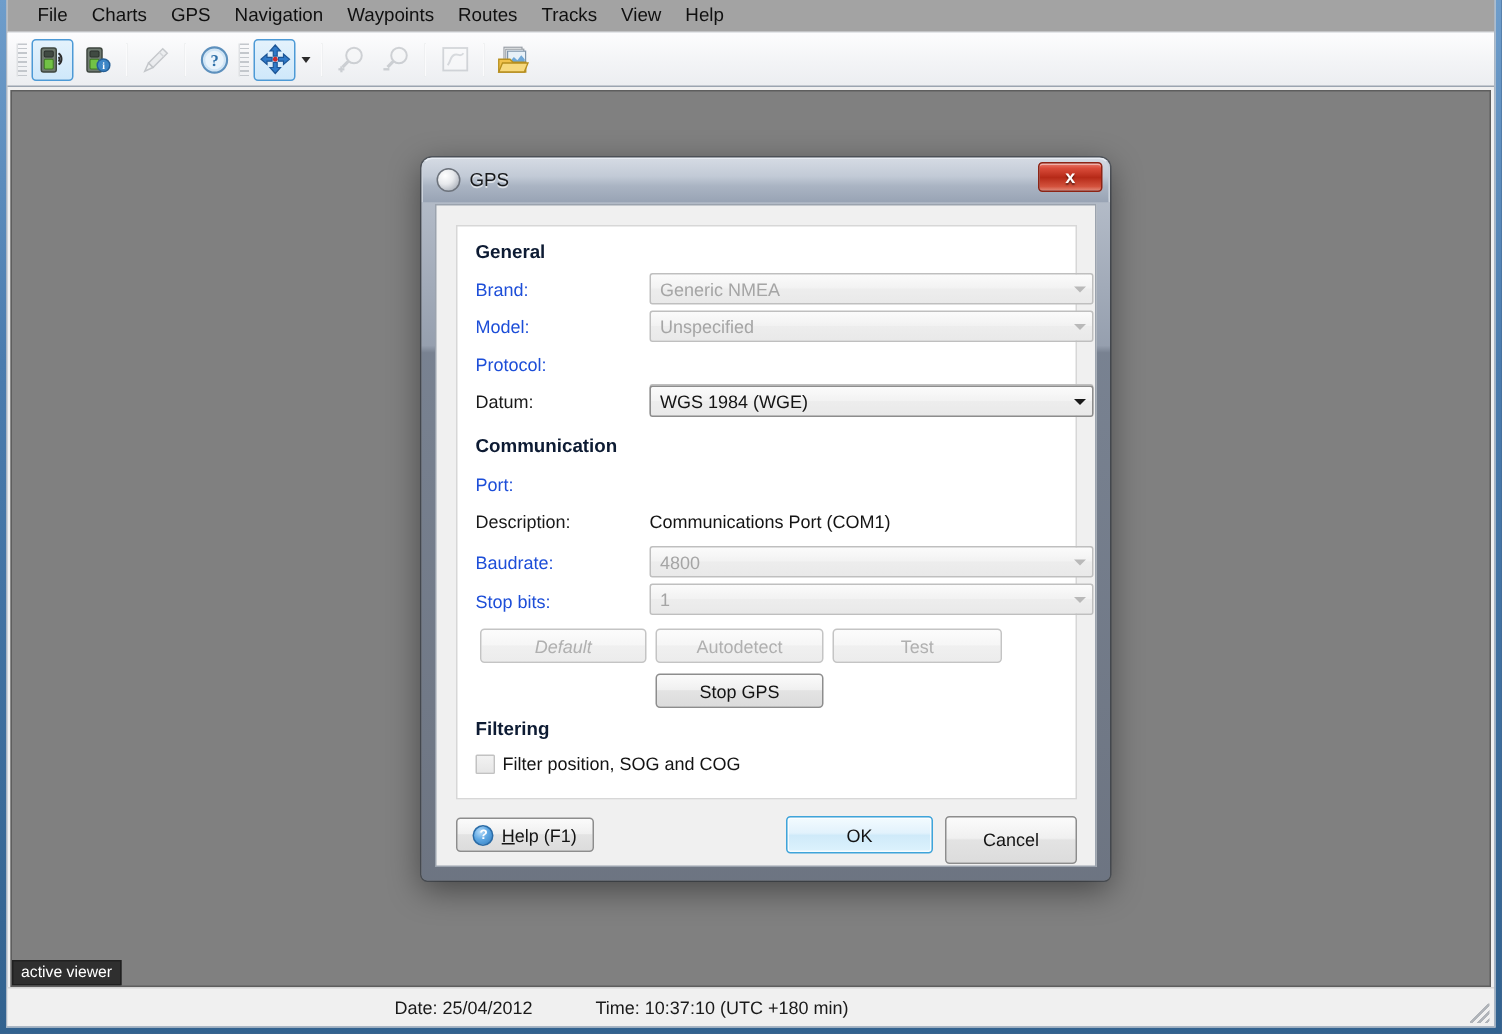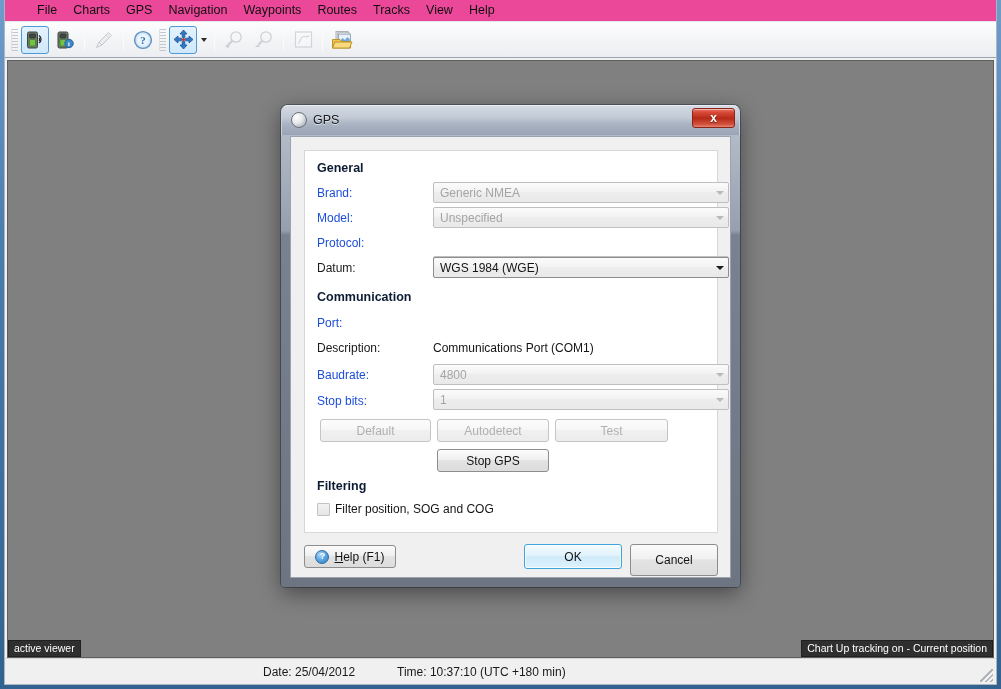--- a/index.html
+++ b/index.html
@@ -27,25 +27,25 @@
     background: #f0f0f0;
     border: 1px solid #aab6c4;
     border-top: none;
     display: flex;
     flex-direction: column;
   }
 
   
   #menu-bar {
     height: 22px;
-    background: #ec4899;
+    background: #a3a3a3;
     border-bottom: 1px solid #e4e6e9;
     display: flex;
     align-items: center;
-    padding-left: 24px;
+    padding-left: 12px;
     flex: none;
   }
   .menu-item {
     padding: 3px 8px 4px 8px;
     font-size: 12.5px;
     color: #101010;
     cursor: default;
     white-space: nowrap;
   }
 
@@ -468,21 +468,20 @@
             <path d="M8.6 12.4 l3-3.4 2.3 2.1 2.6-3.2 2.3 2.6 v2 z" fill="#6fa7d6"></path>
           </g>
           <path d="M1.5 10.5 h7.5 l2 2 h8.5 v6.5 h-18 z" fill="#f0c14b" stroke="#b78f1f" stroke-width=".9"></path>
           <path d="M1.5 19 l2.5-6 h17 l-2.5 6 z" fill="#f7d97e" stroke="#b78f1f" stroke-width=".9"></path>
         </svg>
       </div>
     </div>
 
     <div id="canvas-area">
       <div class="viewer-chip" id="chip-left">active viewer</div>
-      <div class="viewer-chip" id="chip-right">Chart Up tracking on - Current position</div>
     </div>
 
     <div id="status-bar">
       <span id="status-date">Date: 25/04/2012</span>
       <span id="status-time">Time: 10:37:10 (UTC +180 min)</span>
       <div id="resize-grip"></div>
     </div>
   </div>
 
   <div id="gps-dialog">
@@ -549,21 +548,21 @@
         </div>
 
         <div class="f-label dim" style="left:12px; top:243px;">Stop bits:</div>
         <div class="combo" style="left:128px; top:238px;">
           <span class="val">1</span>
           <span class="arrow">
               <i></i>
             </span>
         </div>
 
-        <div class="btn" style="left:15px;  top:268px; width:111px;">Default</div>
+        <div class="btn" style="left:15px;  top:268px; width:111px;font-style:italic;">Default</div>
         <div class="btn" style="left:132px; top:268px; width:112px;">Autodetect</div>
         <div class="btn" style="left:250px; top:268px; width:113px;">Test</div>
 
         <div class="btn enabled" style="left:132px; top:298px; width:112px;">Stop GPS</div>
 
         <div class="group-head" style="left:12px; top:328px;">Filtering</div>
 
         <div class="chk-row" style="left:12px; top:351px;">
           <span class="chk-box"></span>
           <span class="chk-lbl">Filter position, SOG and COG</span>

